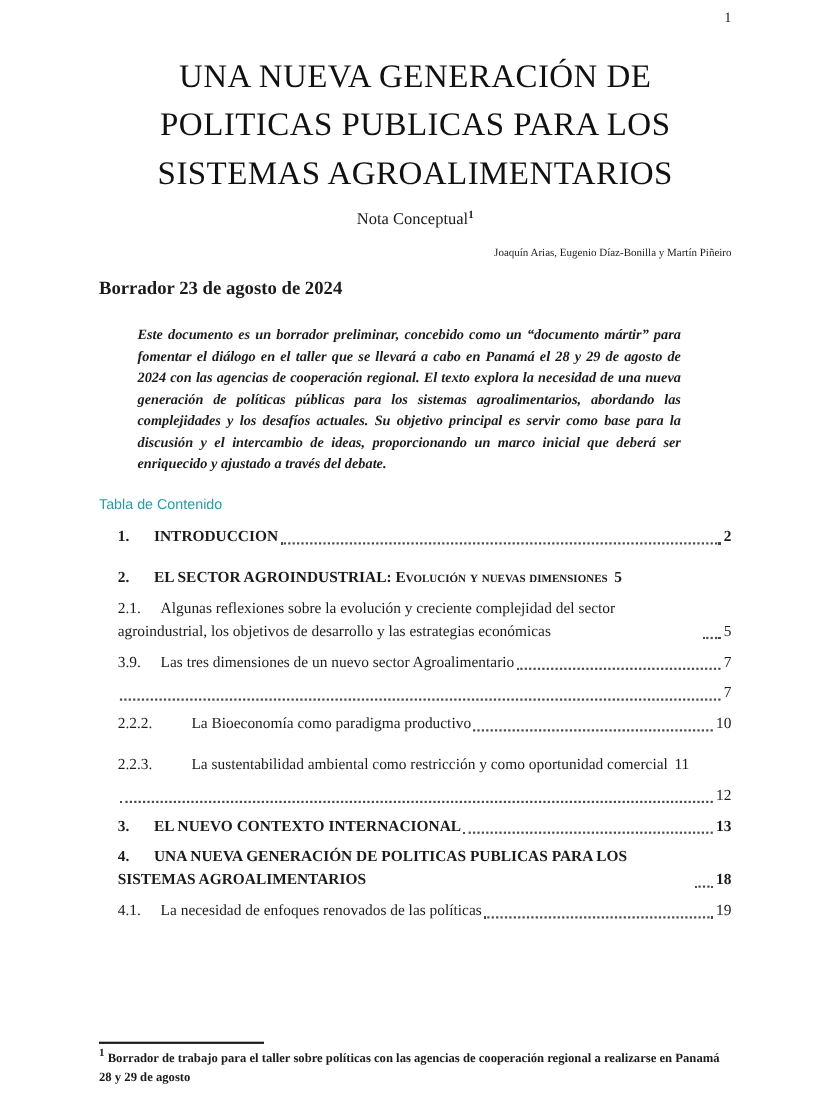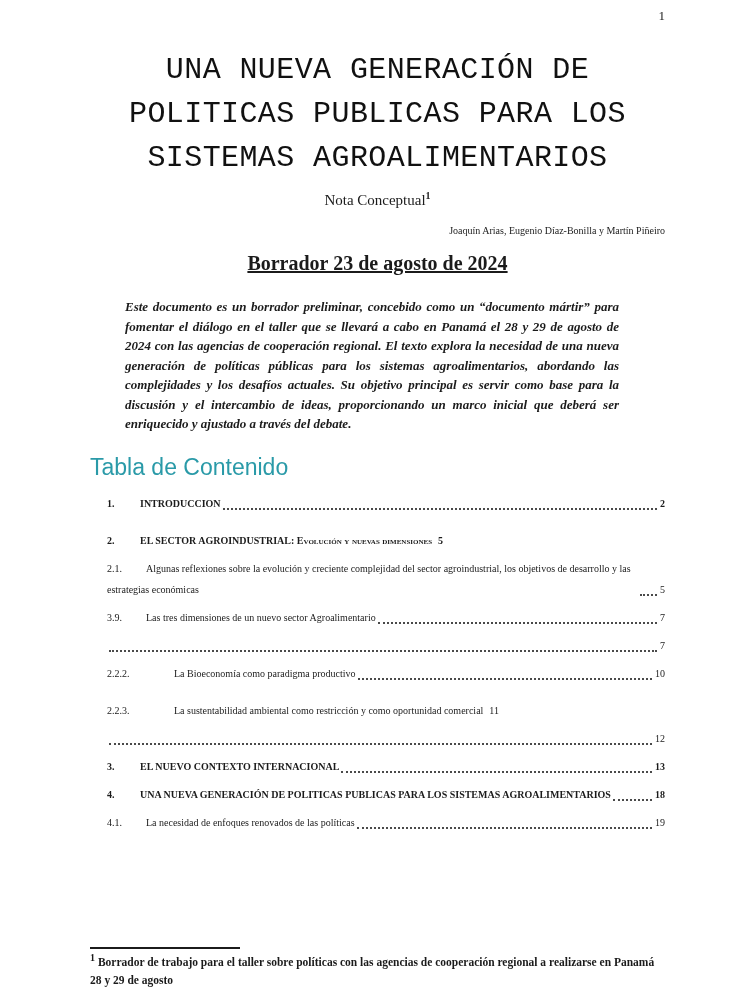--- a/index.html
+++ b/index.html
@@ -14,53 +14,53 @@
     font-family: "Liberation Serif", serif;
     color: #1b1b1b;
     overflow: hidden;
   }
 
   .page-number { text-align: right; font-size: 13px; color: #222; }
 
   .doc-title {
     margin-top: 24px;
     text-align: center;
-    font-family: Liberation Mono, monospace;
+    font-family: Liberation Serif, serif;
     font-size: 30px;
     line-height: 1.47;
     font-weight: 400;
     letter-spacing: 0.4px;
     color: #111;
   }
 
   .subtitle { margin-top: 12px; text-align: center; font-size: 15px; }
   sup { font-size: 10px; vertical-align: super; line-height: 0; font-weight: 700; }
 
   .authors { margin-top: 16px; text-align: right; font-size: 10px; }
 
-  .draft-date { margin-top: 16px; text-align: center; font-size: 20px; font-weight: 700; text-decoration: underline; }
+  .draft-date { margin-top: 16px; text-align: left; font-size: 17px; font-weight: 700; }
 
   .abstract {
     margin: 22px 46px 0 35px;
     font-size: 13px;
     line-height: 1.5;
     font-weight: 700;
     font-style: italic;
     text-align: justify;
   }
 
   .toc-heading {
     margin-top: 20px;
     font-family: "Liberation Sans", sans-serif;
-    font-size: 23px;
+    font-size: 13px;
     font-weight: 400;
     color: var(--accent, #2A9AA8);
   }
 
-  .toc { margin-top: 12px; padding-left: 17px; font-size: 10px; }
+  .toc { margin-top: 12px; padding-left: 17px; font-size: 14px; }
 
   .toc-row {
     display: flex;
     align-items: flex-end;
     margin-bottom: 7px;
     line-height: 21px;
   }
   .toc-row.bold { font-weight: 700; }
   .toc-text { flex: 0 1 auto; }
   .toc-num { display: inline-block; }

